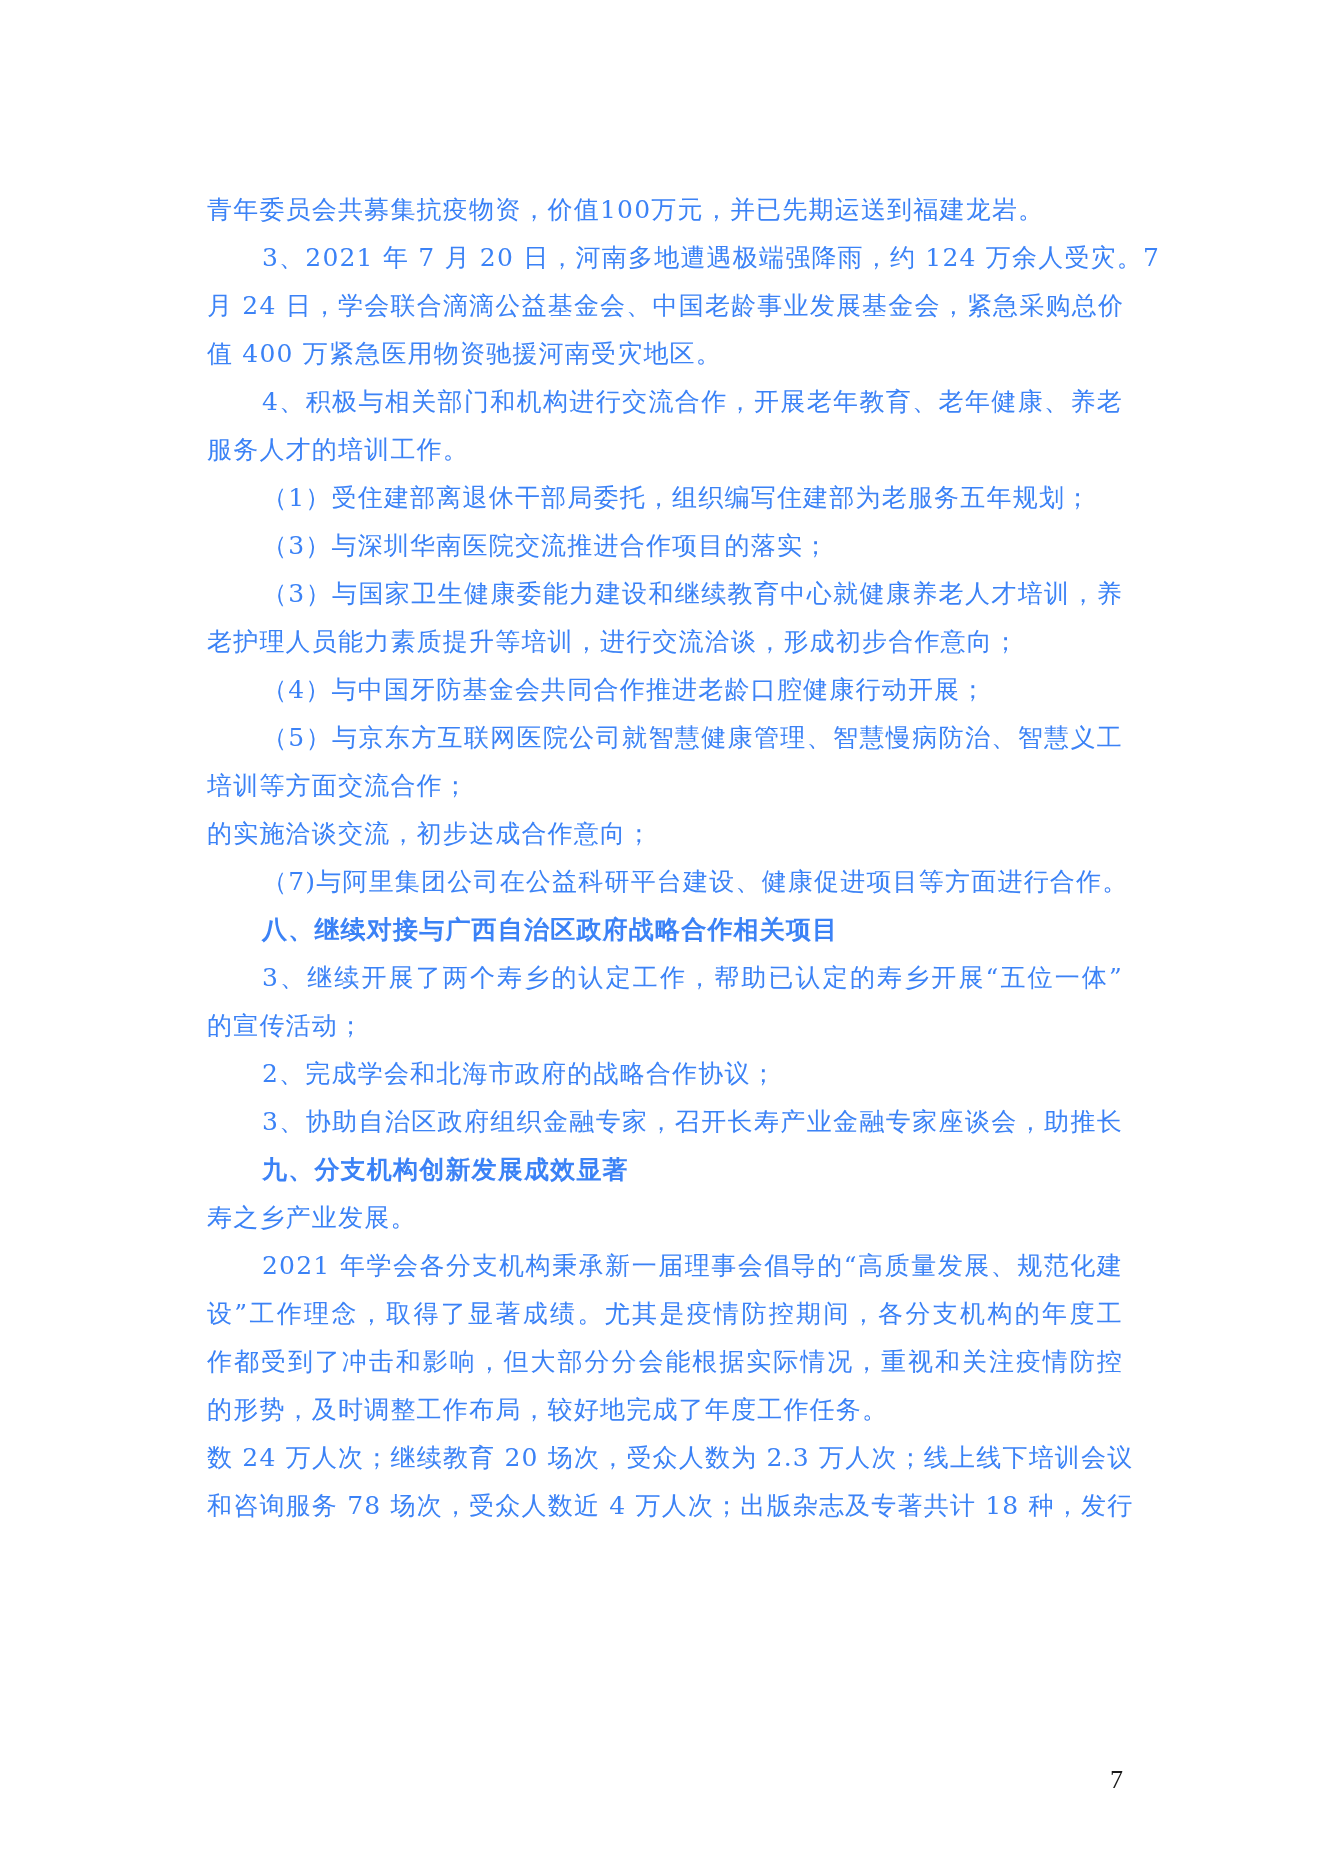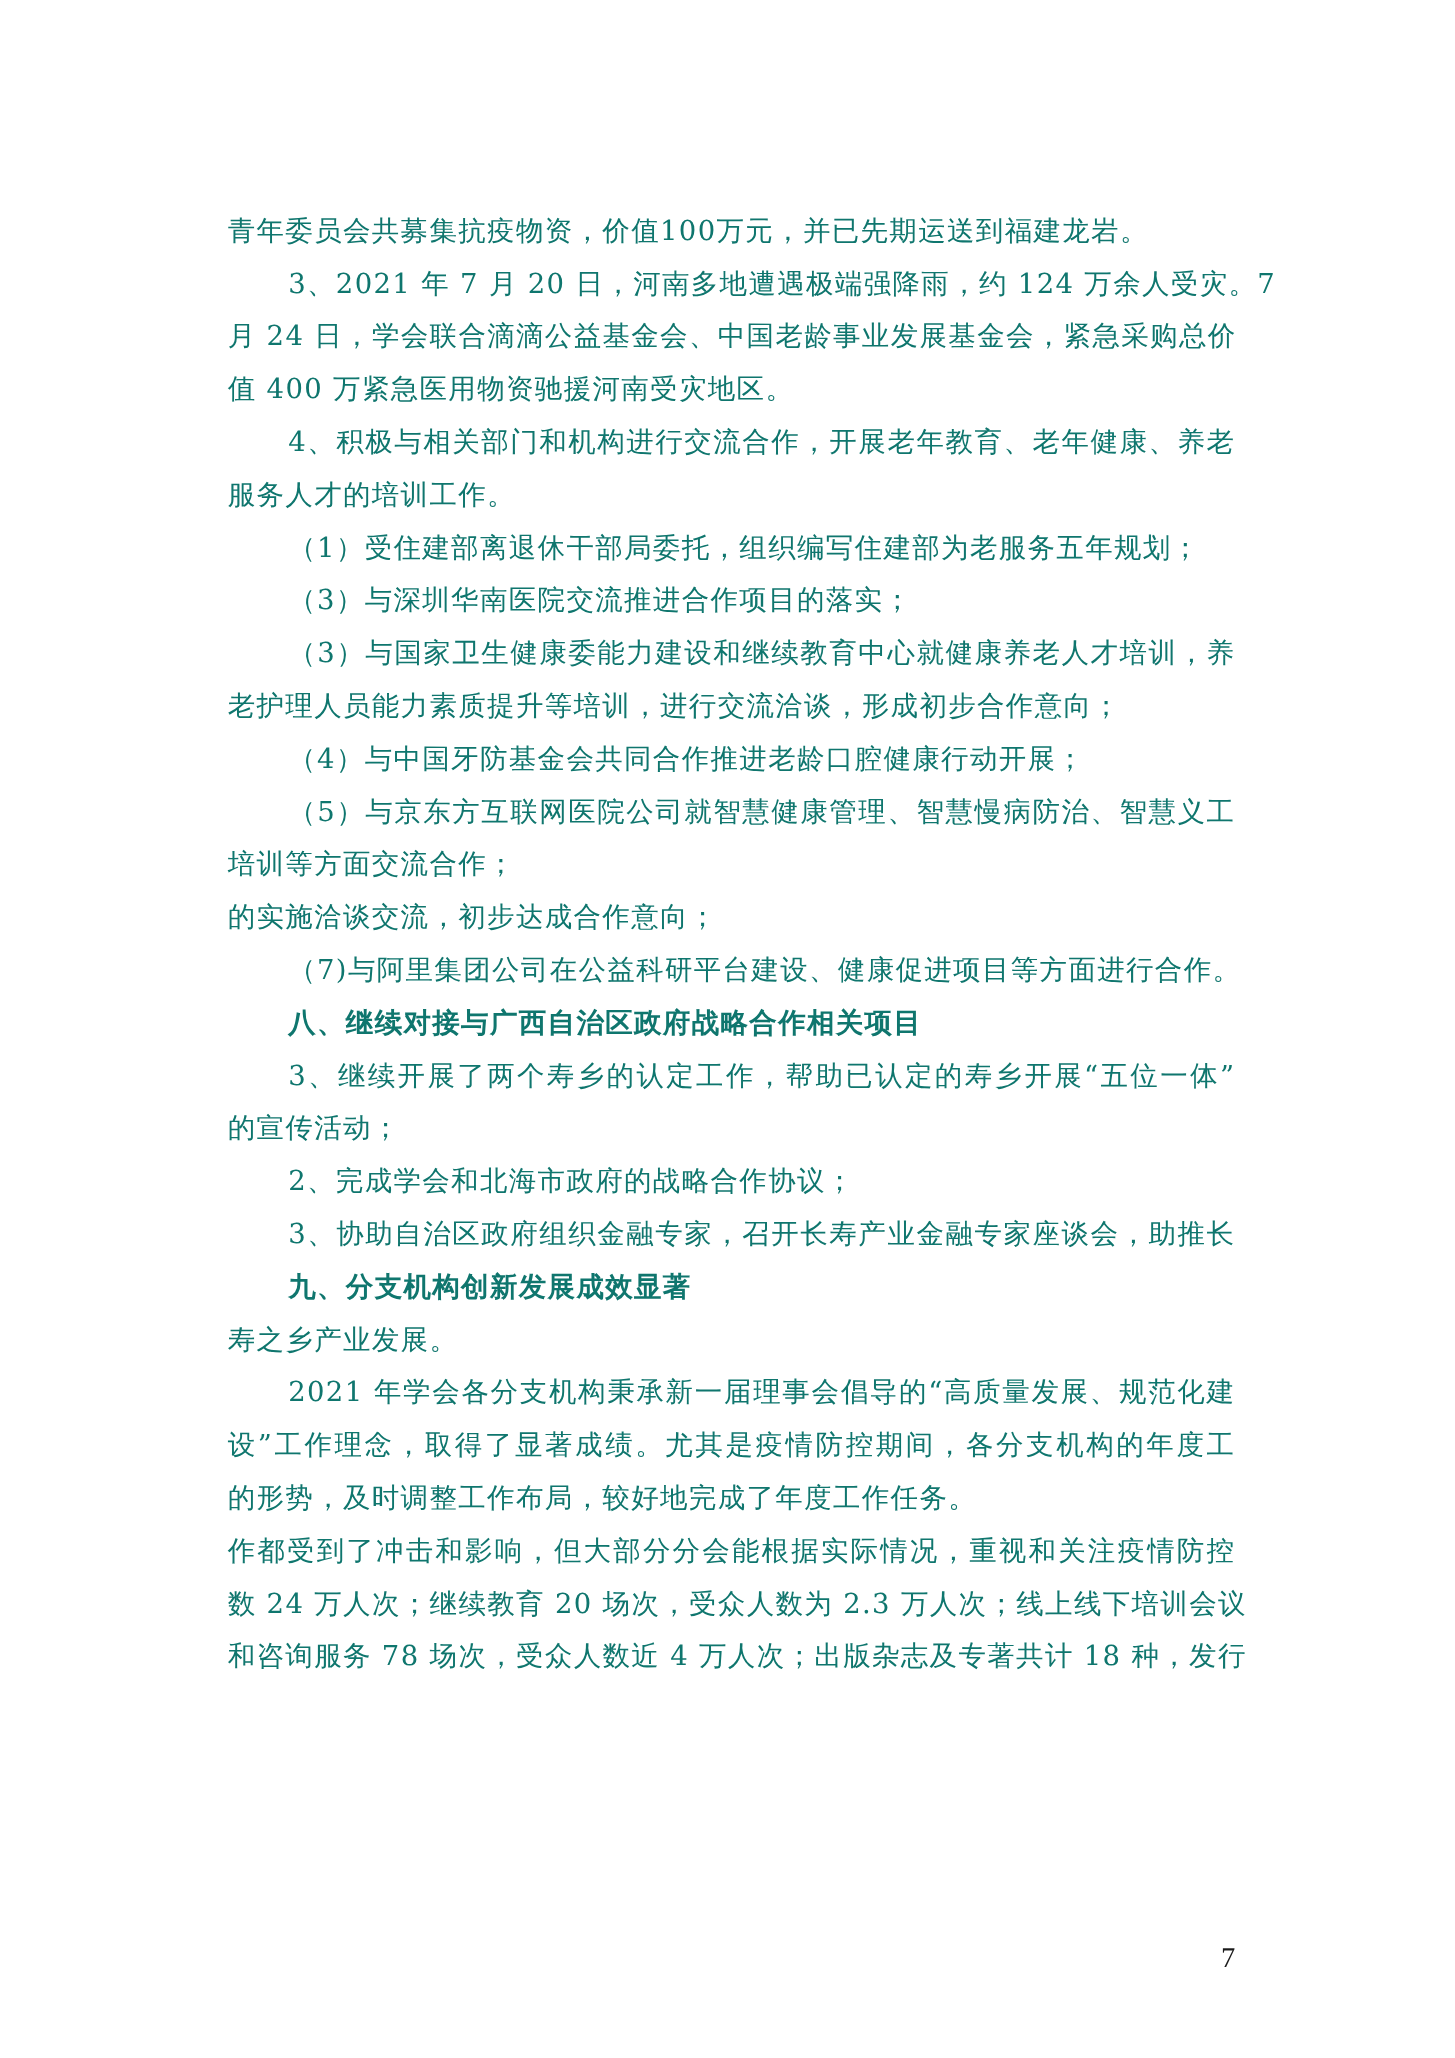--- a/index.html
+++ b/index.html
@@ -1,20 +1,20 @@
 <!DOCTYPE html>
 <html><head>
 <meta charset="utf-8">
 <style>
   html, body { margin:0; padding:0; background:#ffffff; }
   body { width:1323px; height:1871px; position:relative; overflow:hidden; }
   .page {
     position:absolute; left:207px; top:186px; width:916px;
     font-family:"DejaVu Serif", "Liberation Serif", serif;
-    font-size:25px; color:#0f766e;
+    font-size:25px; color:#3b82f6;
   }
   .line {
     height:48px; line-height:48px; white-space:nowrap;
     letter-spacing:1.2px; text-align:justify; text-align-last:justify;
     display:block;
   }
   .line.last { text-align-last:left; }
   .indent { padding-left:55px; }
   .heading { font-family:"DejaVu Sans", "Liberation Sans", sans-serif; font-weight:bold; text-align-last:left; }
   .pagenum {
@@ -43,19 +43,19 @@
   <div class="line indent last">（7)与阿里集团公司在公益科研平台建设、健康促进项目等方面进行合作。</div>
   <div class="line indent heading">八、继续对接与广西自治区政府战略合作相关项目</div>
   <div class="line indent">3、继续开展了两个寿乡的认定工作，帮助已认定的寿乡开展“五位一体”</div>
   <div class="line last">的宣传活动；</div>
   <div class="line indent last">2、完成学会和北海市政府的战略合作协议；</div>
   <div class="line indent">3、协助自治区政府组织金融专家，召开长寿产业金融专家座谈会，助推长</div>
   <div class="line indent heading">九、分支机构创新发展成效显著</div>
   <div class="line last">寿之乡产业发展。</div>
   <div class="line indent">2021 年学会各分支机构秉承新一届理事会倡导的“高质量发展、规范化建</div>
   <div class="line">设”工作理念，取得了显著成绩。尤其是疫情防控期间，各分支机构的年度工</div>
+  <div class="line">作都受到了冲击和影响，但大部分分会能根据实际情况，重视和关注疫情防控</div>
   <div class="line last">的形势，及时调整工作布局，较好地完成了年度工作任务。</div>
-  <div class="line">作都受到了冲击和影响，但大部分分会能根据实际情况，重视和关注疫情防控</div>
   <div class="line">数 24 万人次；继续教育 20 场次，受众人数为 2.3 万人次；线上线下培训会议</div>
   <div class="line">和咨询服务 78 场次，受众人数近 4 万人次；出版杂志及专著共计 18 种，发行</div>
 </div>
 
 <div class="pagenum">7</div>
 
 </body></html>

